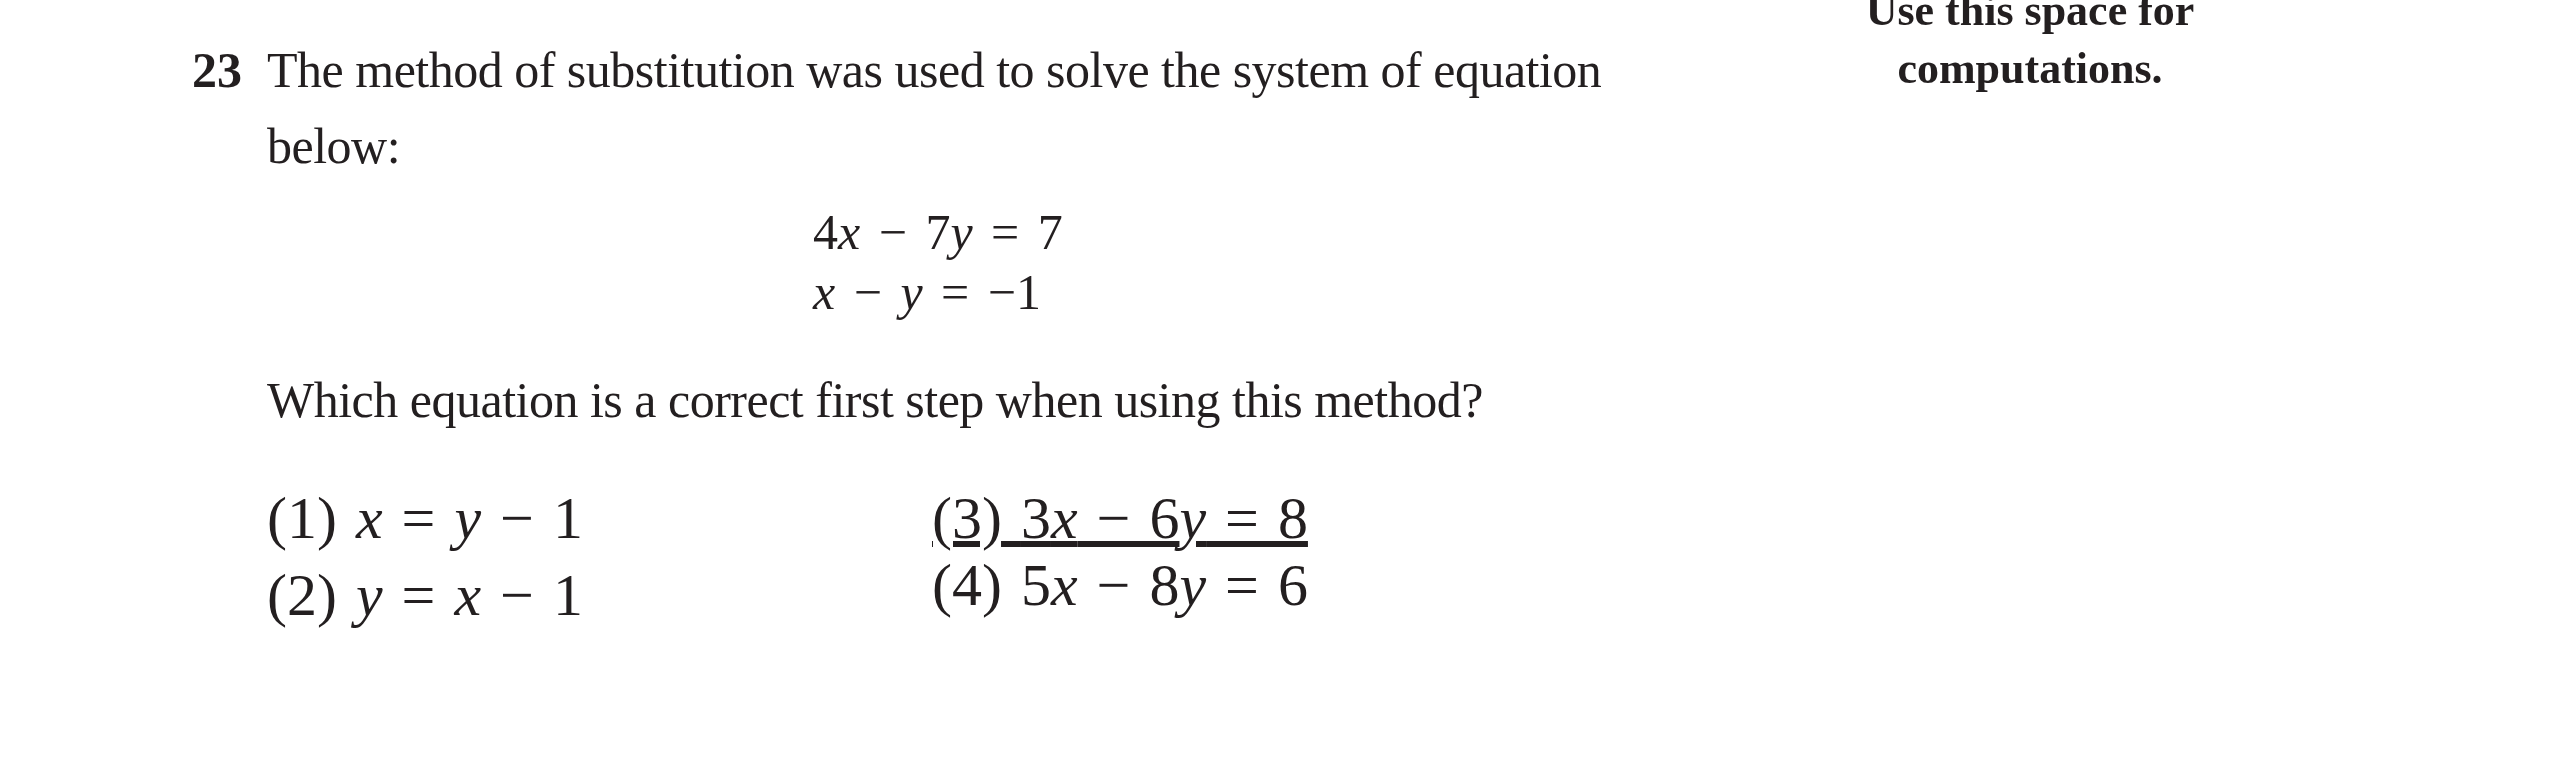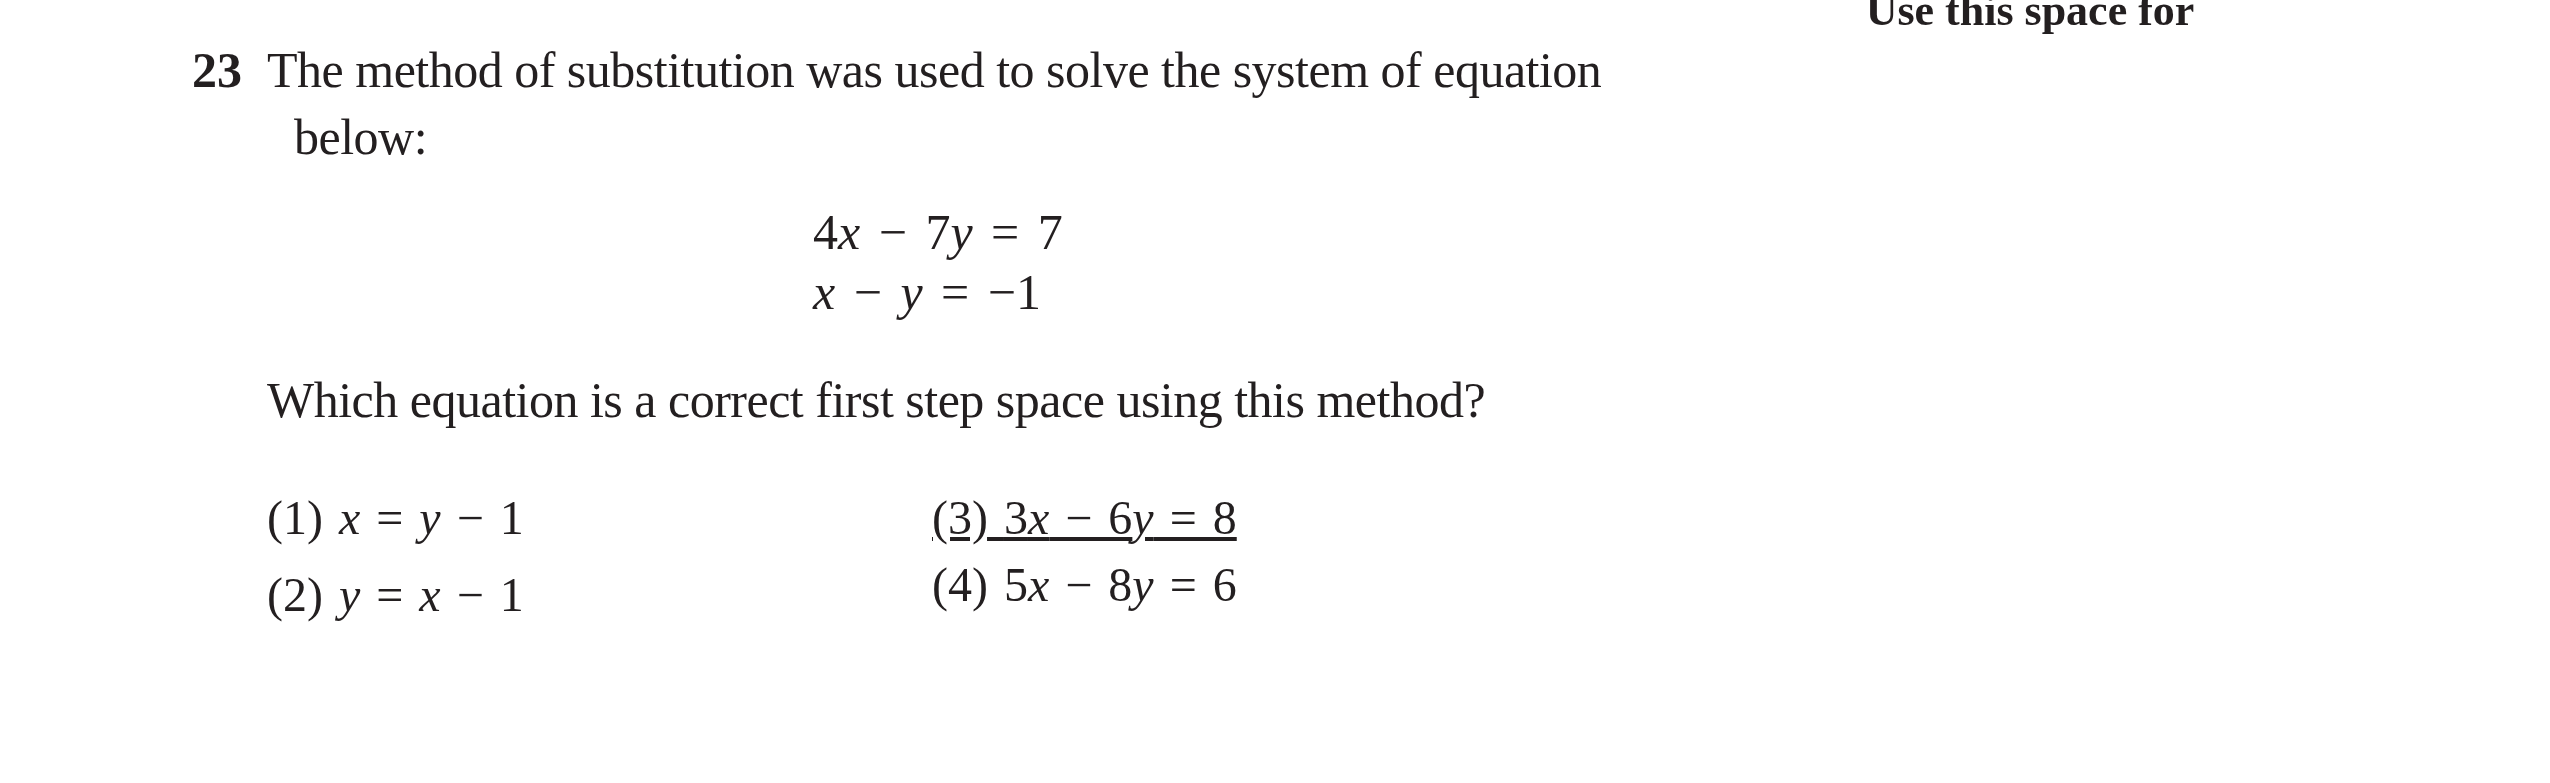--- a/index.html
+++ b/index.html
@@ -24,21 +24,21 @@
       font-weight: bold;
       line-height: 60px;
     }
     .qtext {
       left: 267px;
       top: 40px;
       font-size: 50px;
       line-height: 60px;
       letter-spacing: -0.5px;
     }
-    .qtext2 { top: 107px; margin-left: 27px; }
+    .qtext2 { top: 116px; }
 
     .sidebar {
       left: 1780px;
       width: 500px;
       top: -18px;
       text-align: center;
       font-size: 44px;
       font-weight: bold;
       line-height: 58px;
       white-space: normal;
@@ -56,50 +56,51 @@
 
     .prompt {
       left: 267px;
       top: 370px;
       font-size: 50px;
       line-height: 60px;
       letter-spacing: -0.5px;
     }
 
     .opt {
-      font-size: 48px;
+      font-size: 60px;
       line-height: 60px;
       word-spacing: 4px;
       cursor: pointer;
     }
     .opt i { font-style: italic; }
     .opt1 { left: 267px; top: 488px; }
     .opt2 { left: 267px; top: 565px; }
     .opt3 { left: 932px; top: 488px; text-decoration: underline; }
     .opt4 { left: 932px; top: 555px; }
   </style>
 </head>
 <body>
 
 <div class="abs qnum">23</div>
 <div class="abs qtext">The method of substitution was used to solve the system of equation</div>
 <div class="abs qtext qtext2">below:</div>
 
 <div class="abs sidebar">
   <div>Use this space for</div>
+  <div>computations.</div>
 </div>
 
 <div class="abs eq eq1">
   <span>4</span><i>x</i><span> − 7</span><i>y</i><span> = 7</span>
 </div>
 <div class="abs eq eq2">
   <i>x</i><span> − </span><i>y</i><span> = −1</span>
 </div>
 
-<div class="abs prompt">Which equation is a correct first step space using this method?</div>
+<div class="abs prompt">Which equation is a correct first step when using this method?</div>
 
 <div class="abs opt opt1">
   <span>(1)</span>
   <i>x</i><span> = </span><i>y</i><span> − 1</span>
 </div>
 <div class="abs opt opt2">
   <span>(2)</span>
   <i>y</i><span> = </span><i>x</i><span> − 1</span>
 </div>
 <div class="abs opt opt3">

